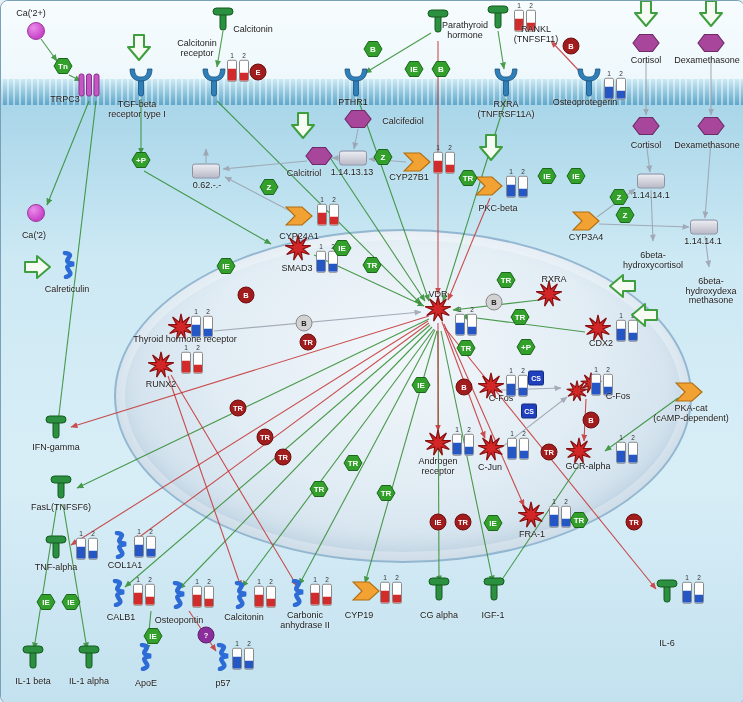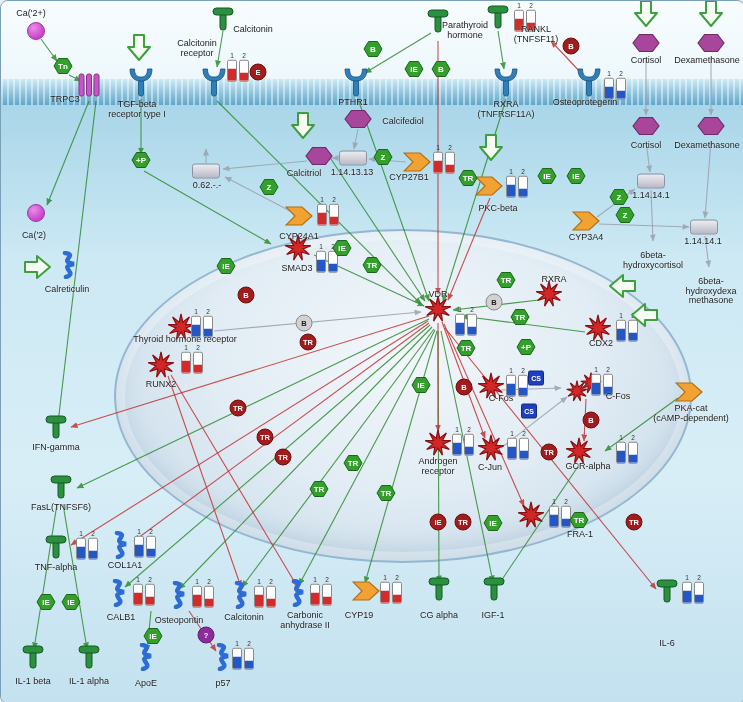--- a/index.html
+++ b/index.html
@@ -835,21 +835,21 @@
             </div>
           </div>
           <div class="tube">
             <span class="tnum">2</span>
             <div class="glass">
               <div class="fill b" style="height:8px"></div>
             </div>
           </div>
         </div>
       </div>
-      <div class="node k-label" style="left: 531px; top: 529px; margin-left: 48px;">
+      <div class="node k-label" style="left: 531px; top: 529px;">
         <div class="lbl" style="width:40px">FRA-1</div>
       </div>
       <div class="node k-bhex" style="left: 578px; top: 521px;"><svg width="20" height="17" viewBox="-10 -8.5 20 17">
           <polygon points="-9,0 -4.5,-7.5 4.5,-7.5 9,0 4.5,7.5 -4.5,7.5" fill="#33a02c" stroke="#1a661a" stroke-width="1"></polygon>
           <text x="0" y="2.8" text-anchor="middle" class="bhex-t">TR</text>
         </svg></div>
       <div class="node k-bcirc" style="left: 437px; top: 521px;">
         <div class="bcirc red">
           <span>IE</span>
         </div>

